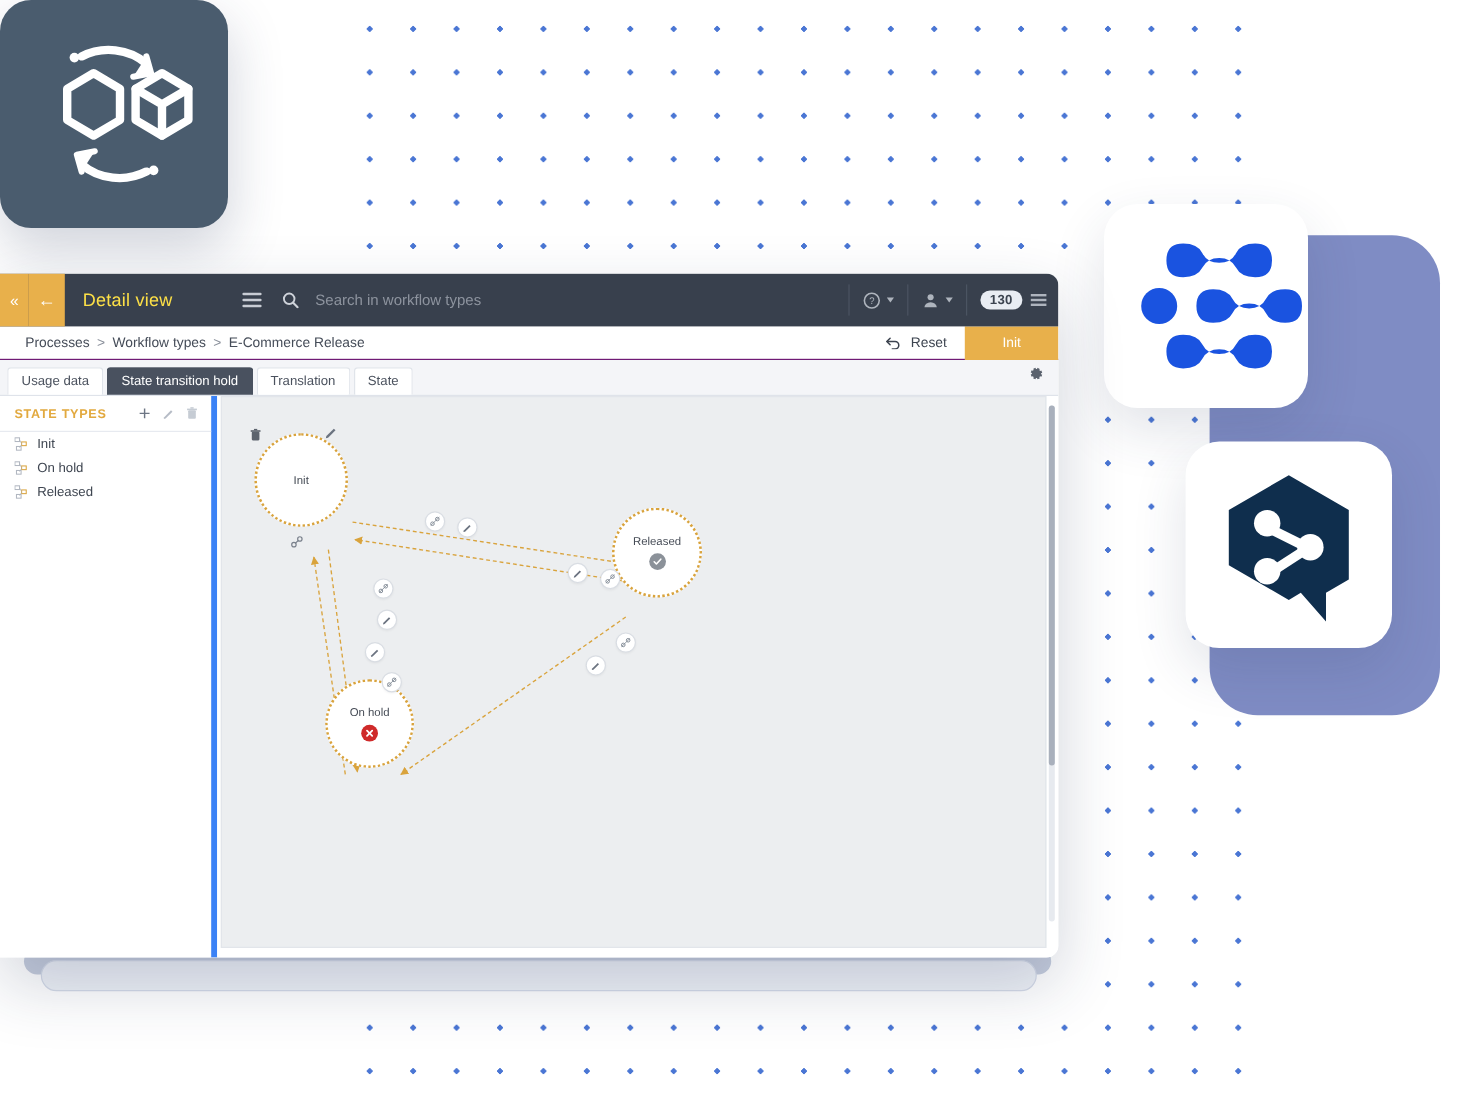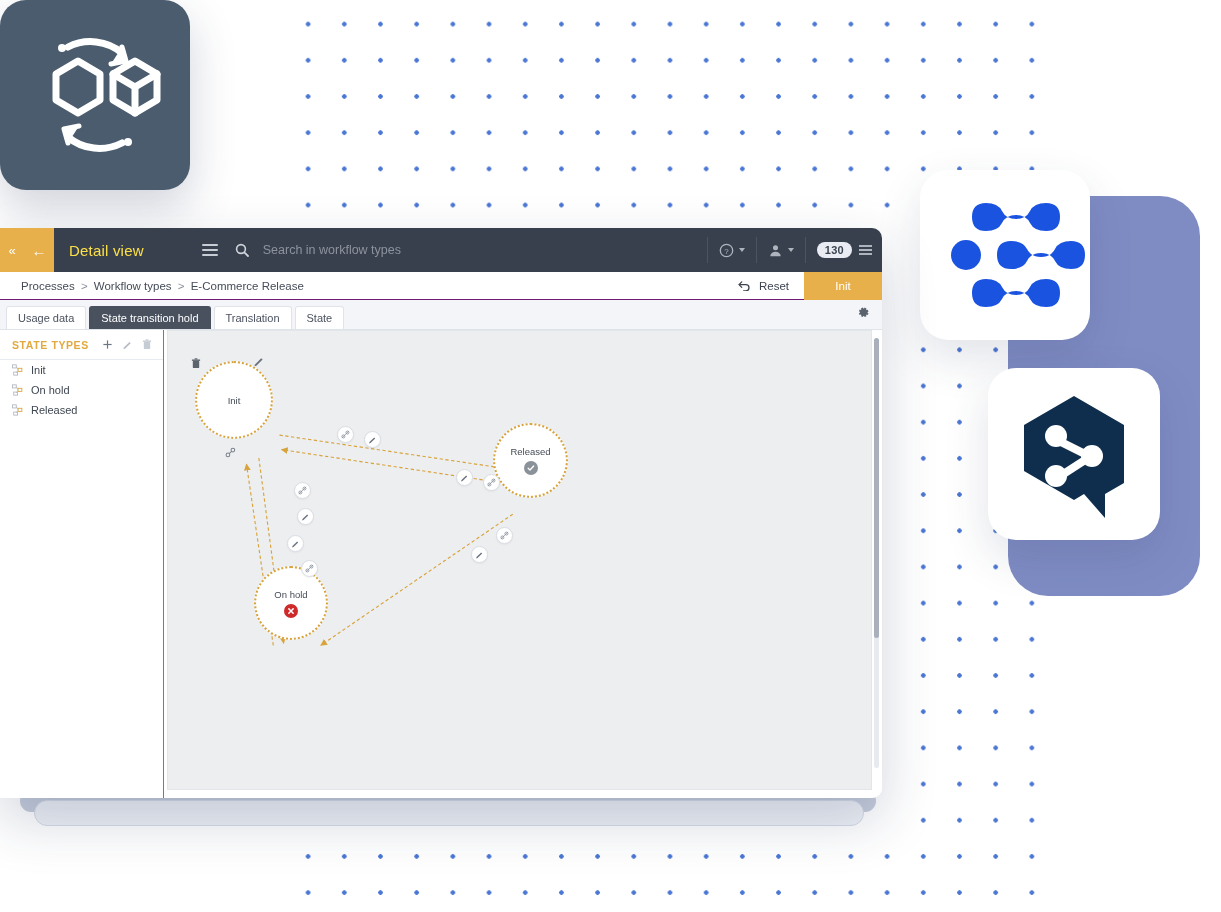--- a/index.html
+++ b/index.html
@@ -140,21 +140,21 @@
     padding: 5px 11px 5px 11px; margin-right: 3px;
     border-radius: 3px 3px 0 0; cursor:pointer; line-height:1.1;
   }
   .tab.active { background:#49515f; color:#ffffff; border-color:#49515f; font-weight:normal; }
   #gear-icon-wrap { margin-left:auto; margin-right: 12px; margin-bottom:6px; cursor:pointer; }
 
   
   #app-body { display:flex; height: calc(570px - 44px - 28px - 30px); }
 
   
-  #left-panel { width: 164px; border-right: 1px solid #3b82f6; background:#ffffff; }
+  #left-panel { width: 181px; border-right: 5px solid #3b82f6; background:#ffffff; }
   #state-types-head {
     height: 30px; display:flex; align-items:center; padding: 0 11px 0 12px;
     border-bottom: 1px solid #e7eaf0;
   }
   #state-types-title { font-size: 10.5px; font-weight: bold; color:#e2a93f; letter-spacing:.6px; }
   #state-types-actions { margin-left:auto; display:flex; align-items:center; gap:9px; }
   .st-action { cursor:pointer; display:flex; align-items:center; }
   .state-item {
     display:flex; align-items:center; gap:7px;
     font-size: 11px; color:#3f4651; padding: 4px 12px; cursor:pointer;

